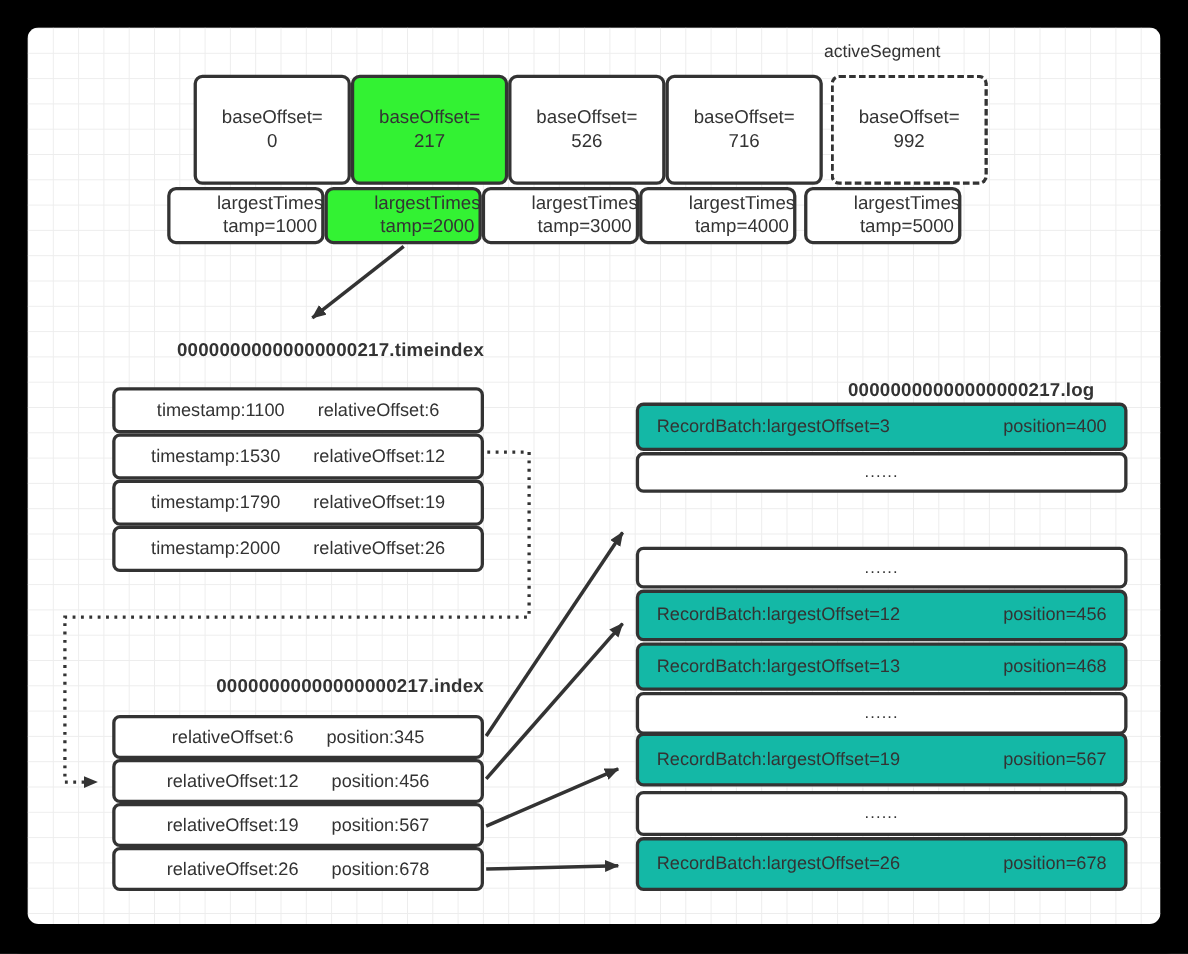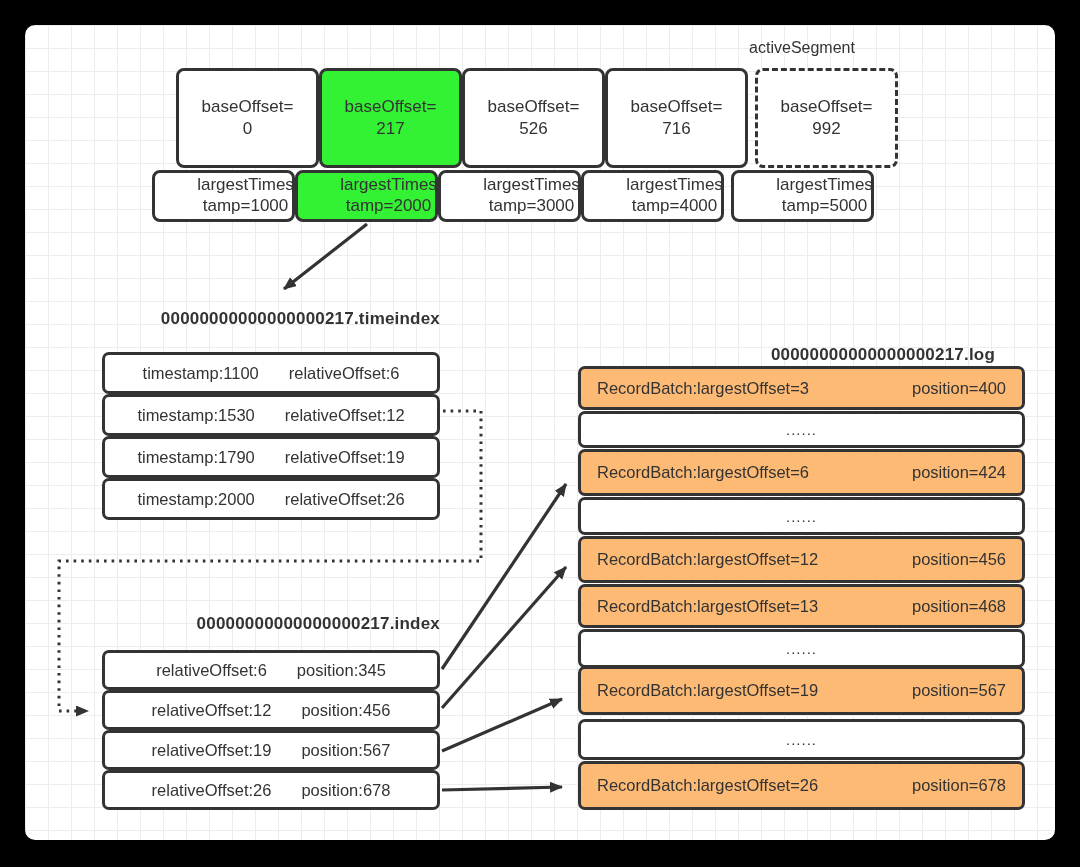--- a/index.html
+++ b/index.html
@@ -40,21 +40,21 @@
   .tbl{position:absolute;left:102px;width:338px;}
   .trow{
     box-sizing:border-box;width:338px;background:#fff;
     border:3px solid var(--stroke);border-radius:7px;
     display:flex;align-items:center;justify-content:center;gap:30px;
     font-size:16.5px;
   }
   .tirow{height:42px;}
   .ixrow{height:40px;}
   .lrow{
-    position:absolute;left:578px;width:447px;box-sizing:border-box;background:#fdba74;
+    position:absolute;left:578px;width:447px;box-sizing:border-box;background:#14b8a6;
     border:3px solid var(--stroke);border-radius:7px;
     display:flex;align-items:center;justify-content:space-between;
     padding:0 16px;font-size:16.5px;
   }
   .drow{
     position:absolute;left:578px;width:447px;box-sizing:border-box;background:#fff;
     border:3px solid var(--stroke);border-radius:7px;
     display:flex;align-items:center;justify-content:center;
     font-size:15px;letter-spacing:1px;
   }
@@ -146,24 +146,20 @@
 
   <div class="title" style="left:555px;top:345px;width:440px">00000000000000000217.log</div>
 
   <div class="lrow" style="top:366px;height:44px">
     <span>RecordBatch:largestOffset=3</span>
     <span>position=400</span>
   </div>
   <div class="drow" style="top:411px;height:37px">
     <span>......</span>
   </div>
-  <div class="lrow" style="top:449px;height:47px">
-    <span>RecordBatch:largestOffset=6</span>
-    <span>position=424</span>
-  </div>
   <div class="drow" style="top:497px;height:38px">
     <span>......</span>
   </div>
   <div class="lrow hl-green" style="top:536px;height:47px">
     <span>RecordBatch:largestOffset=12</span>
     <span>position=456</span>
   </div>
   <div class="lrow hl-cyan" style="top:584px;height:44px">
     <span>RecordBatch:largestOffset=13</span>
     <span>position=468</span>

